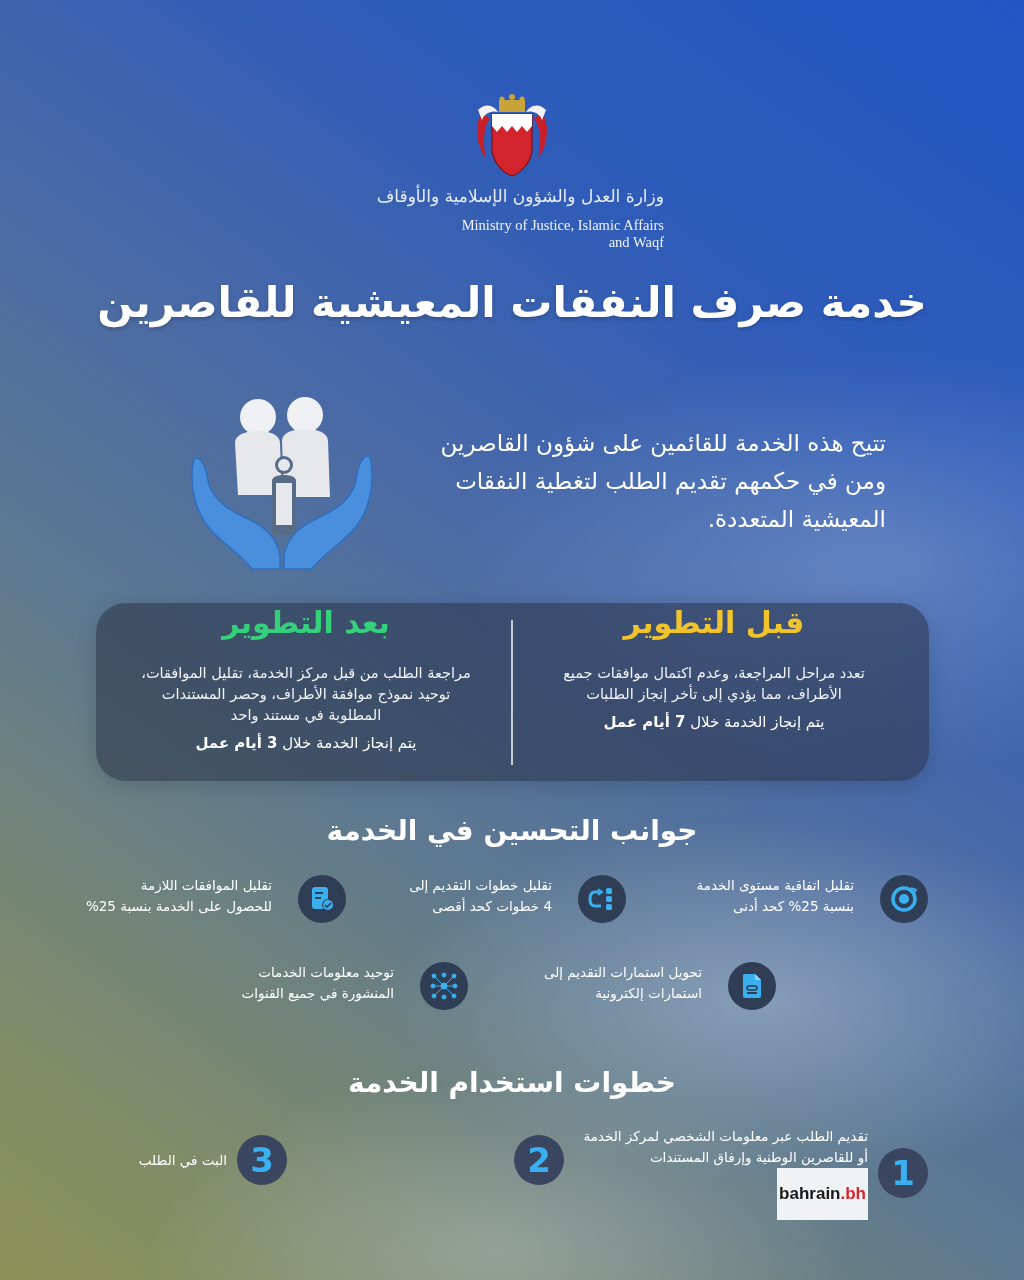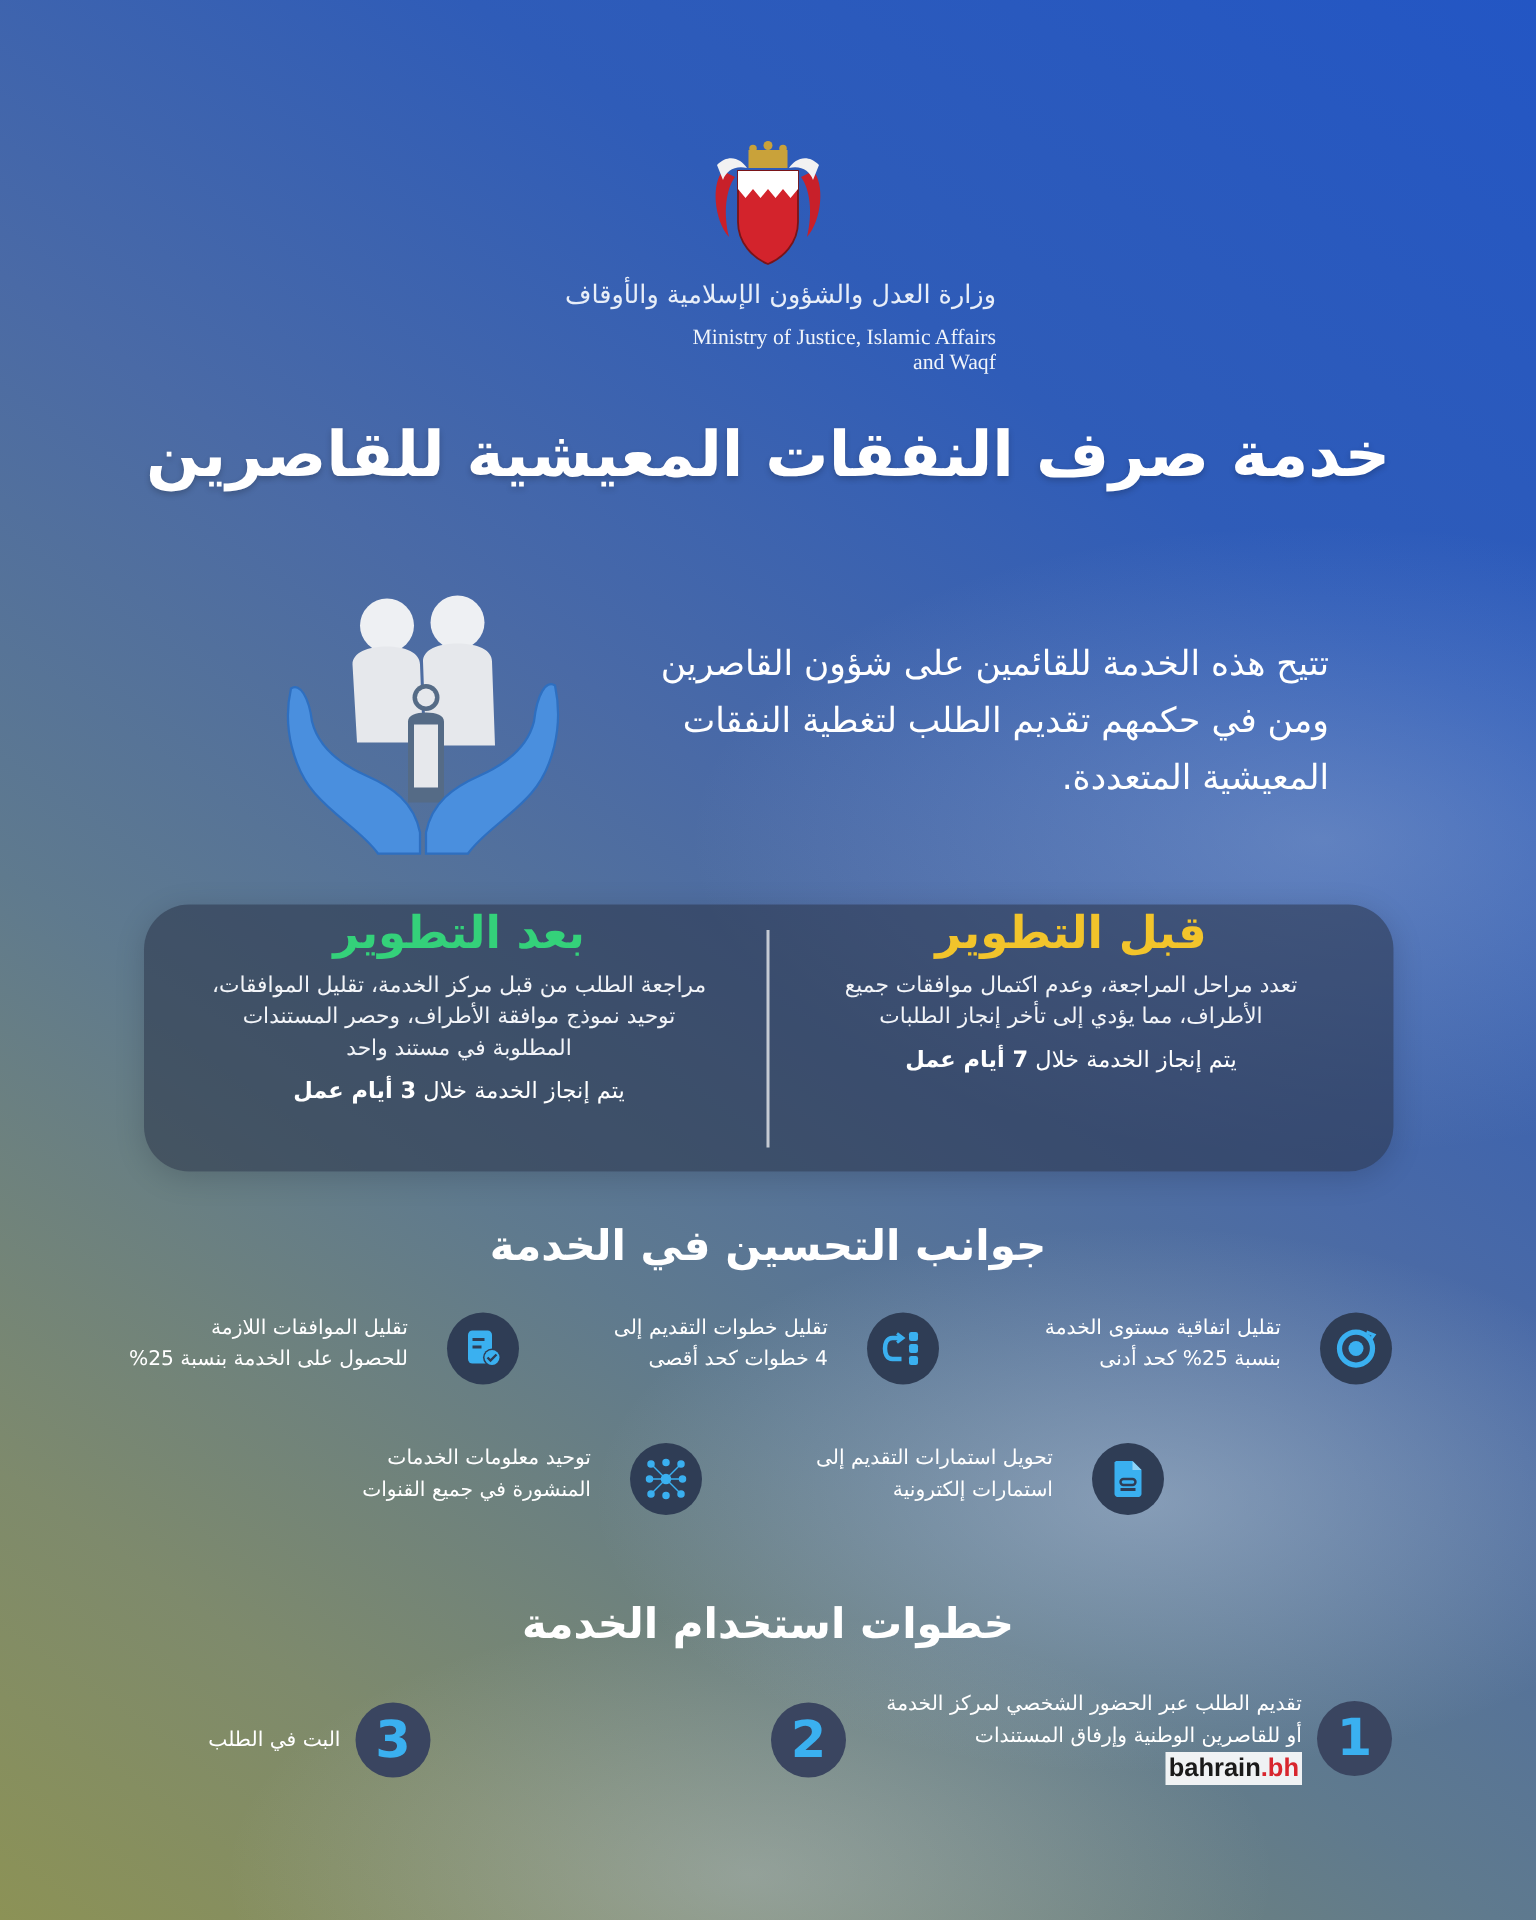--- a/index.html
+++ b/index.html
@@ -28,36 +28,36 @@
 
   
   .card{left:96px;top:603px;width:833px;height:178px;border-radius:30px;background:rgba(40,50,70,0.55);box-shadow:0 4px 20px rgba(0,0,0,0.15)}
   .divider{left:511px;top:620px;width:2px;height:145px;background:rgba(255,255,255,0.7)}
   .col{position:absolute;top:0;height:178px;direction:rtl;text-align:center}
   .col-before{left:418px;width:400px}
   .col-after{left:10px;width:400px}
   .col h2{font-size:30px;font-weight:bold;line-height:40px}
   .col h2.before{color:#f2c42b}
   .col h2.after{color:#34d17a}
-  .col p.desc{margin-top:4px;font-size:14.5px;line-height:21px;color:#f2f4f8;padding:0 30px}
+  .col p.desc{margin-top:20px;font-size:14.5px;line-height:21px;color:#f2f4f8;padding:0 30px}
   .col p.dur{margin-top:8px;font-size:15px;color:#fff}
   .col p.dur b{font-weight:bold}
 
   .section-h{left:200px;width:624px;font-size:28px;font-weight:bold;text-align:center;direction:rtl}
 
   
   .imp{position:absolute;display:flex;flex-direction:row-reverse;align-items:flex-start;gap:26px}
   .ic{width:48px;height:48px;border-radius:50%;background:#2f3d55;display:flex;align-items:center;justify-content:center;flex:none}
   .imp-text{direction:rtl;text-align:right;font-size:13.5px;line-height:21px;color:#fff}
 
   
   .step{position:absolute;display:flex;flex-direction:row-reverse;align-items:center;gap:10px}
   .num{width:50px;height:50px;border-radius:50%;background:#3a4560;display:flex;align-items:center;justify-content:center;font-size:34px;font-weight:bold;color:#3ab0f0;flex:none}
   .step-text{direction:rtl;text-align:right;font-size:13.5px;line-height:21px;color:#fff}
-  .brand{font-family:"Liberation Sans",sans-serif;font-weight:bold;font-size:17px;direction:ltr;text-align:right;background:rgba(255,255,255,0.9);padding:1px 2px;display:inline-block;line-height:20px}
+  .brand{font-family:"Liberation Sans",sans-serif;font-weight:bold;font-size:17px;direction:ltr;text-align:right;background:rgba(255,255,255,0.9);padding:16px 2px;display:inline-block;line-height:20px}
   .brand .b1{color:#1a1a1a}
   .brand .b2{color:#d8262e}
 </style>
 </head>
 <body>
 
 <div class="abs logo">
   <svg width="80" height="92" viewBox="0 0 80 92">
     <path d="M10 22 C2 30 4 55 14 66 C10 50 12 34 18 26 Z" fill="#c8202a"></path>
     <path d="M70 22 C78 30 76 55 66 66 C70 50 68 34 62 26 Z" fill="#c8202a"></path>
@@ -198,21 +198,21 @@
     <div>توحيد معلومات الخدمات</div>
     <div>المنشورة في جميع القنوات</div>
   </div>
 </div>
 
 <div class="abs section-h" style="top:1066px">خطوات استخدام الخدمة</div>
 
 <div class="step" style="right:96px;top:1126px">
   <div class="num">1</div>
   <div class="step-text">
-    <div>تقديم الطلب عبر الحضور الشخصي لمركز الخدمة</div>
+    <div>تقديم الطلب عبر معلومات الشخصي لمركز الخدمة</div>
     <div>أو للقاصرين الوطنية وإرفاق المستندات</div>
     <div class="brand"><span class="b1">bahrain</span><span class="b2">.bh</span></div>
   </div>
 </div>
 
 <div class="step" style="right:460px;top:1135px">
   <div class="num">2</div>
 </div>
 
 <div class="step" style="right:737px;top:1135px">

